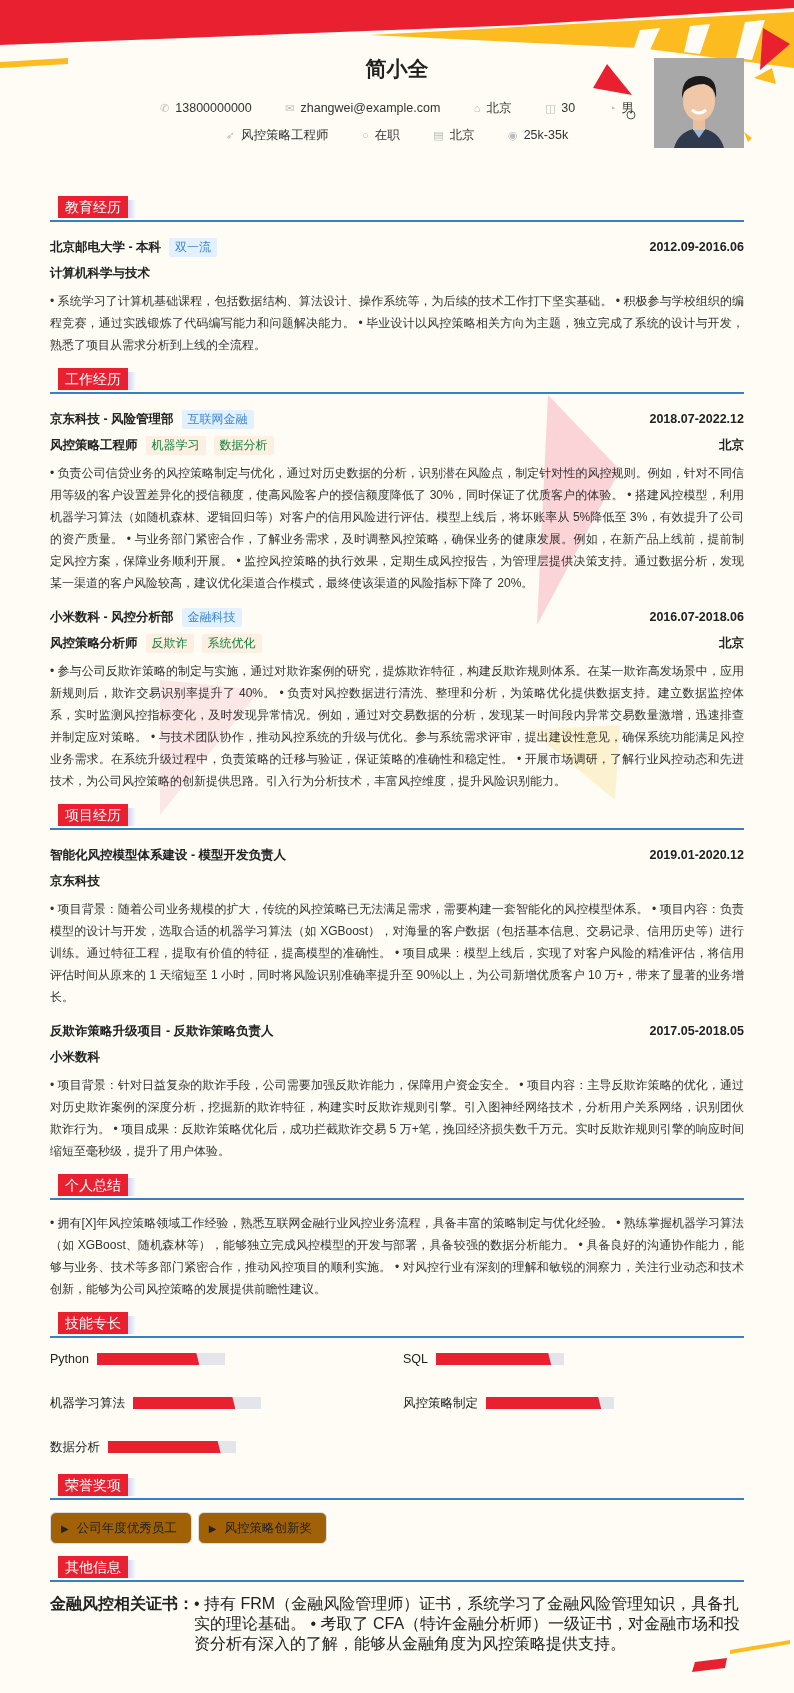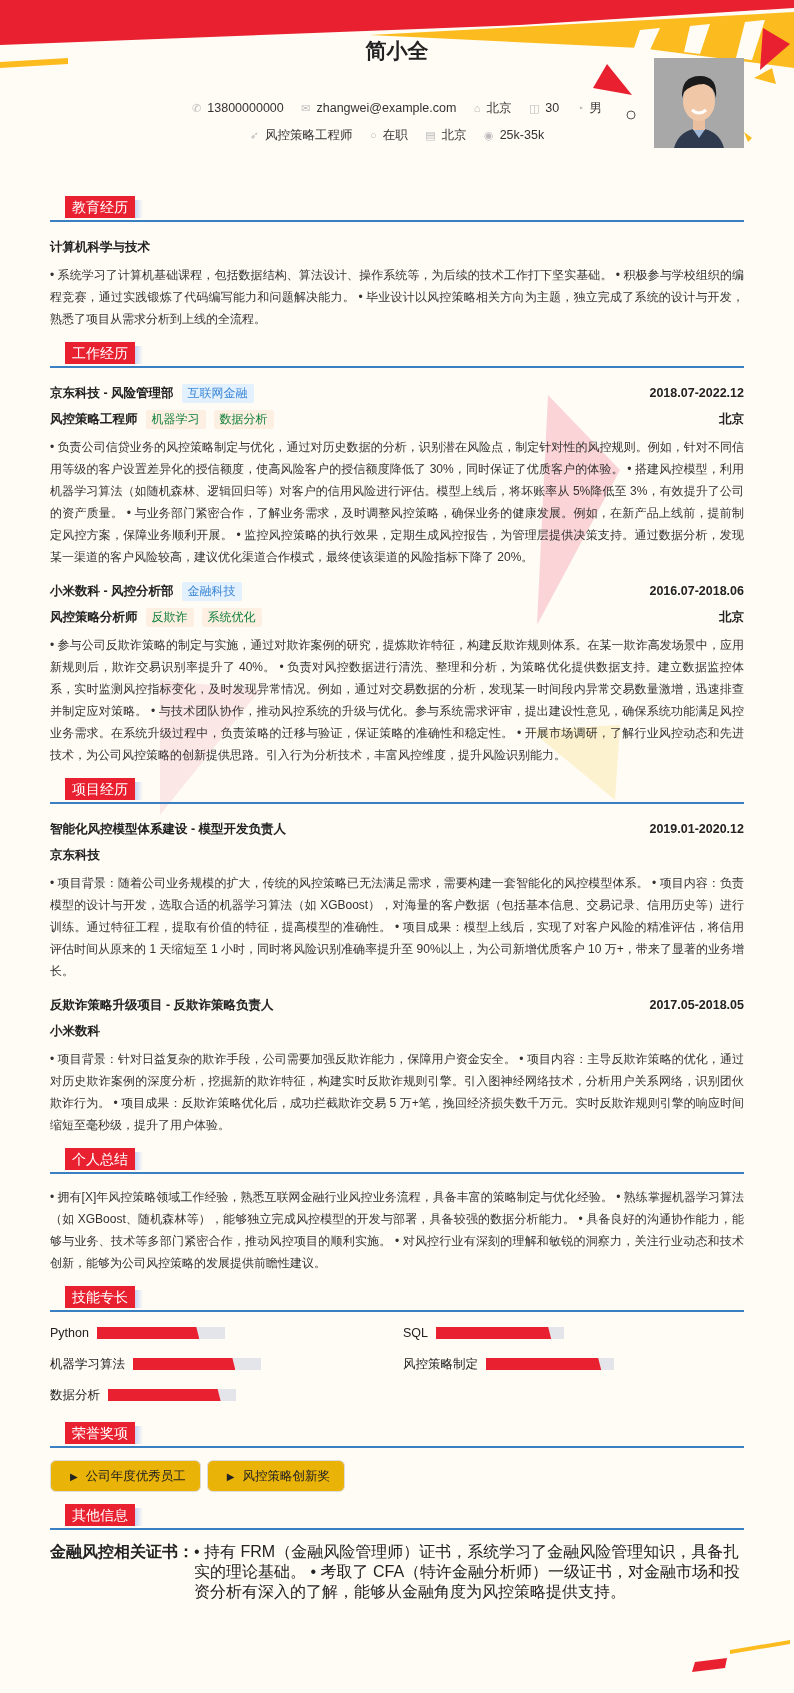--- a/index.html
+++ b/index.html
@@ -5,42 +5,42 @@
   html, body { margin:0; padding:0; }
   body {
     width:794px; height:1693px; overflow:hidden; position:relative;
     background:#fffcf5;
     font-family:"Liberation Sans","DejaVu Sans",sans-serif;
     color:#222;
   }
   .deco { position:absolute; pointer-events:none; }
   .page { position:absolute; left:50px; top:0; width:694px; }
   .header { position:relative; height:190px; }
-  .name { position:absolute; left:0; width:694px; top:37px; text-align:center; font-size:21px; font-weight:bold; }
+  .name { position:absolute; left:0; width:694px; top:55px; text-align:center; font-size:21px; font-weight:bold; }
   .info-row { position:absolute; left:0; width:694px; text-align:center; font-size:12.5px; color:#333; }
-  .info-row .item { display:inline-block; margin:0 7px;text-align:right; }
+  .info-row .item { display:inline-block; margin:0 15px;text-align:right; }
   .info-row .ic { display:inline-block; color:#bbb; font-size:11px; margin-right:6px; }
   .photo { position:absolute; left:604px; top:58px; width:90px; height:90px; background:#a9a9a9; overflow:hidden; }
   .section { position:relative; margin-top:12px; }
   .sec-head { position:relative; height:24px; border-bottom:2px solid #3a7fc1; margin-bottom:12px; }
-  .sec-title { position:absolute; left:15px; top:0; height:22px; line-height:22px; padding:0 7px; background:#e8202f; color:#fff; font-size:14px; }
+  .sec-title { position:absolute; left:8px; top:0; height:22px; line-height:22px; padding:0 7px; background:#e8202f; color:#fff; font-size:14px; }
   .sec-title::after { content:""; position:absolute; right:-8px; top:4px; width:8px; height:18px; background:linear-gradient(90deg,#c7d3f5,rgba(199,211,245,0)); }
   .row { display:flex; justify-content:space-between; align-items:center; font-size:12.5px; font-weight:bold; height:26px; }
   .row .right { font-weight:bold; }
   .tag { display:inline-block; font-weight:normal; font-size:12px; padding:1px 6px; margin-left:8px; border-radius:2px; }
   .tag.blue { background:#e3f0fd; color:#3b87d6; }
   .tag.orange { background:#fdf0e2; color:#15803d; }
   .desc { font-size:12px; line-height:22px; color:#333; margin:4px 0 10px 0; text-align:justify; }
-  .skills { display:grid; grid-template-columns:353px 341px; row-gap:13px; margin-top:4px;text-align:center; }
+  .skills { display:grid; grid-template-columns:353px 341px; row-gap:26px; margin-top:4px;text-align:center; }
   .skill { display:flex; align-items:center; font-size:12.5px; height:18px; }
   .skill .lbl { margin-right:8px; }
   .bar { position:relative; width:128px; height:12px; background:#e3e5ea; }
   .bar .fill { position:absolute; left:0; top:0; height:12px; background:#e8202f; clip-path:polygon(0 0, calc(100% - 3px) 0, 100% 100%, 0 100%); }
   .awards { display:flex; gap:6px; margin-top:4px; margin-bottom:6px; }
-  .award { border:1px solid #ddd; border-radius:6px; padding:0 14px 0 19px; height:30px; line-height:30px; font-size:12.5px; background:#eab308; }
+  .award { border:1px solid #ddd; border-radius:6px; padding:0 14px 0 10px; height:30px; line-height:30px; font-size:12.5px; background:#a16207; }
   .award .tri { font-size:10px; margin-right:8px; }
   .other { display:flex; font-size:16px; line-height:20px; }
   .other .k { font-weight:bold; white-space:nowrap; }
 </style>
 </head>
 <body>
 
 <svg class="deco" style="left:0;top:0" width="794" height="160" viewBox="0 0 794 160">
   <polygon points="0,0 794,0 794,8 520,25 0,45" fill="#e8202f"></polygon>
   <polygon points="370,35 794,12 794,68 640,48" fill="#fcbb1f"></polygon>
@@ -99,20 +99,24 @@
         <path d="M38,52 Q45,58 52,52" stroke="#fff" stroke-width="3" fill="none"></path>
       </svg>
     </div>
   </div>
 
   <div class="section" style="margin-top:6px">
     <div class="sec-head">
       <div class="sec-title">教育经历</div>
     </div>
     <div class="row">
+      <span><span>北京邮电大学 - 本科</span><span class="tag blue">双一流</span></span>
+      <span class="right">2012.09-2016.06</span>
+    </div>
+    <div class="row">
       <span>计算机科学与技术</span>
     </div>
     <div class="desc">• 系统学习了计算机基础课程，包括数据结构、算法设计、操作系统等，为后续的技术工作打下坚实基础。 • 积极参与学校组织的编程竞赛，通过实践锻炼了代码编写能力和问题解决能力。 • 毕业设计以风控策略相关方向为主题，独立完成了系统的设计与开发，熟悉了项目从需求分析到上线的全流程。</div>
   </div>
 
   <div class="section">
     <div class="sec-head">
       <div class="sec-title">工作经历</div>
     </div>
 

